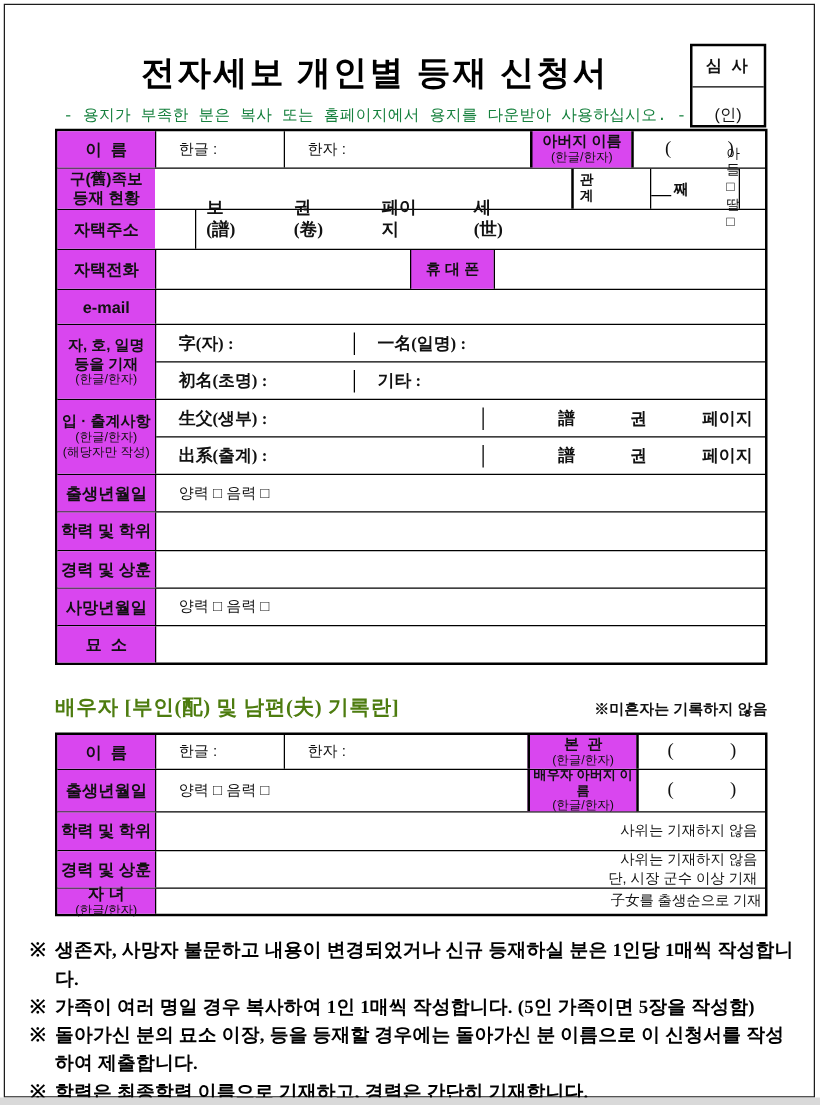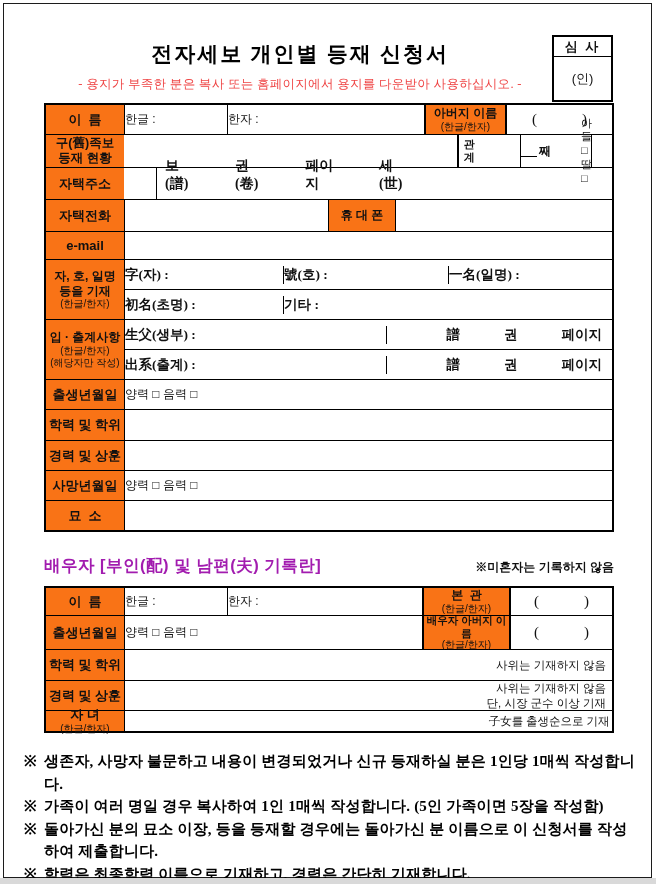--- a/index.html
+++ b/index.html
@@ -4,43 +4,43 @@
 <style>
   * { margin:0; padding:0; box-sizing:border-box; }
   html,body { width:656px; height:884px; background:#ffffff; position:relative; overflow:hidden;
               font-family:"Liberation Sans", sans-serif; color:#111; }
   .frame { position:absolute; left:3px; top:3px; width:649px; height:875px;
            border:1.5px solid #1c1c1c; background:#fff; }
   .edge-shadow { position:absolute; left:0; bottom:0; width:656px; height:6px; background:#d9d9d9; }
 
   
   .title-wrap { position:absolute; left:20px; top:40px; width:560px; text-align:center; }
-  .title { font-family:"Liberation Serif", serif; font-weight:bold; font-size:21px;
+  .title { font-family:"Liberation Serif", serif; font-weight:bold; font-size:27px;
            letter-spacing:2px; color:#000; }
-  .subtitle { margin-top:8px; font-family:Liberation Serif, serif; font-size:12.5px;
-              letter-spacing:0.3px; color:#ef4444; }
+  .subtitle { margin-top:8px; font-family:Liberation Mono, monospace; font-size:12.5px;
+              letter-spacing:0.3px; color:#15803d; }
   .stamp { position:absolute; left:552px; top:35px; width:61px; height:67px;
            border:2px solid #000; background:#fff; }
-  .stamp-head { height:20px; border-bottom:1.5px solid #000; display:flex; align-items:center;
+  .stamp-head { height:33px; border-bottom:1.5px solid #000; display:flex; align-items:center;
                 justify-content:center; font-weight:bold; font-size:13px; letter-spacing:2px; }
   .stamp-body { height:44px; display:flex; align-items:center; justify-content:center; font-size:13px; }
 
   
   .tbl { position:absolute; border:2px solid #000; background:#fff; }
   .tr { display:flex; border-top:1px solid #000; }
   .tr:first-child { border-top:none; }
   .td { border-left:1px solid #000; display:flex; align-items:center; min-width:0; }
   .td:first-child { border-left:none; }
   .bl2 { border-left-width:2px; }
-  .lbl { background:#f97316; flex-direction:column; justify-content:center; text-align:center;
+  .lbl { background:#d946ef; flex-direction:column; justify-content:center; text-align:center;
          font-weight:bold; font-size:13px; line-height:1.18; white-space:pre-wrap; }
   .lbl .sub { font-weight:normal; font-size:10px; line-height:1.2; }
   .w-label { width:78px; flex:none; }
   .fill { flex:1; }
-  .pad { padding-left:0; }
+  .pad { padding-left:18px; }
   .val { font-size:12px; }
   .serif { font-family:"Liberation Serif", serif; font-weight:600; font-size:13.5px; }
   .paren { justify-content:center; font-family:"Liberation Serif", serif; font-size:15px;
            white-space:pre; }
   .stack { flex-direction:column; align-items:stretch; padding:0; }
   .subrow { flex:1; display:flex; align-items:center; }
   .subrow + .subrow { border-top:1px solid #000; }
   .subrow .td { align-items:center; }
   .subrow .td:first-child { border-left:none; }
 
@@ -55,22 +55,22 @@
   .refs { justify-content:flex-end; gap:44px; padding-right:10px;
           font-family:"Liberation Serif", serif; font-weight:600; font-size:13.5px; }
   .note-right { justify-content:flex-end; text-align:right; padding-right:6px; font-size:11.5px;
                 line-height:1.3; white-space:pre-line; }
   .children-note { margin-left:auto; width:124px; text-align:center; font-size:11.5px;
                    line-height:1.3; font-family:"Liberation Serif", serif; padding-right:2px; }
 
   
   .spouse-head { position:absolute; left:44px; top:555px; width:570px; display:flex;
                  justify-content:space-between; align-items:flex-end; }
-  .spouse-title { font-family:Liberation Sans, sans-serif; font-weight:bold; font-size:16.5px;
-                  letter-spacing:0.5px; color:#a21caf; }
+  .spouse-title { font-family:Liberation Serif, serif; font-weight:bold; font-size:16.5px;
+                  letter-spacing:0.5px; color:#4d7c0f; }
   .spouse-note { font-size:12px; font-weight:600; padding-bottom:1px; }
 
   
   .footnotes { position:absolute; left:24px; top:750px; width:614px;
                font-family:"Liberation Serif", serif; font-weight:600; font-size:15px;
                line-height:1.5; letter-spacing:0.2px; color:#000; }
   .fnote { display:flex; align-items:flex-start; }
   .fnote .marker { flex:none; width:20px; }
   .fnote .txt { flex:1; }
 </style>
@@ -140,21 +140,20 @@
 
   <div class="tr" style="height:60px;">
     <div class="td lbl w-label" style="font-size:12px;">
       <span style="white-space:pre-wrap;">자, 호, 일명
 등을 기재</span>
       <span class="sub">(한글/한자)</span>
     </div>
     <div class="td stack fill">
       <div class="subrow">
         <div class="td pad serif" style="width:158px;">字(자) :</div>
-        <div class="td pad serif" style="width:165px;">號(호) :</div>
         <div class="td pad serif fill">一名(일명) :</div>
       </div>
       <div class="subrow">
         <div class="td pad serif" style="width:158px;">初名(초명) :</div>
         <div class="td pad serif fill">기타 :</div>
       </div>
     </div>
   </div>
 
   <div class="tr" style="height:60px;">

